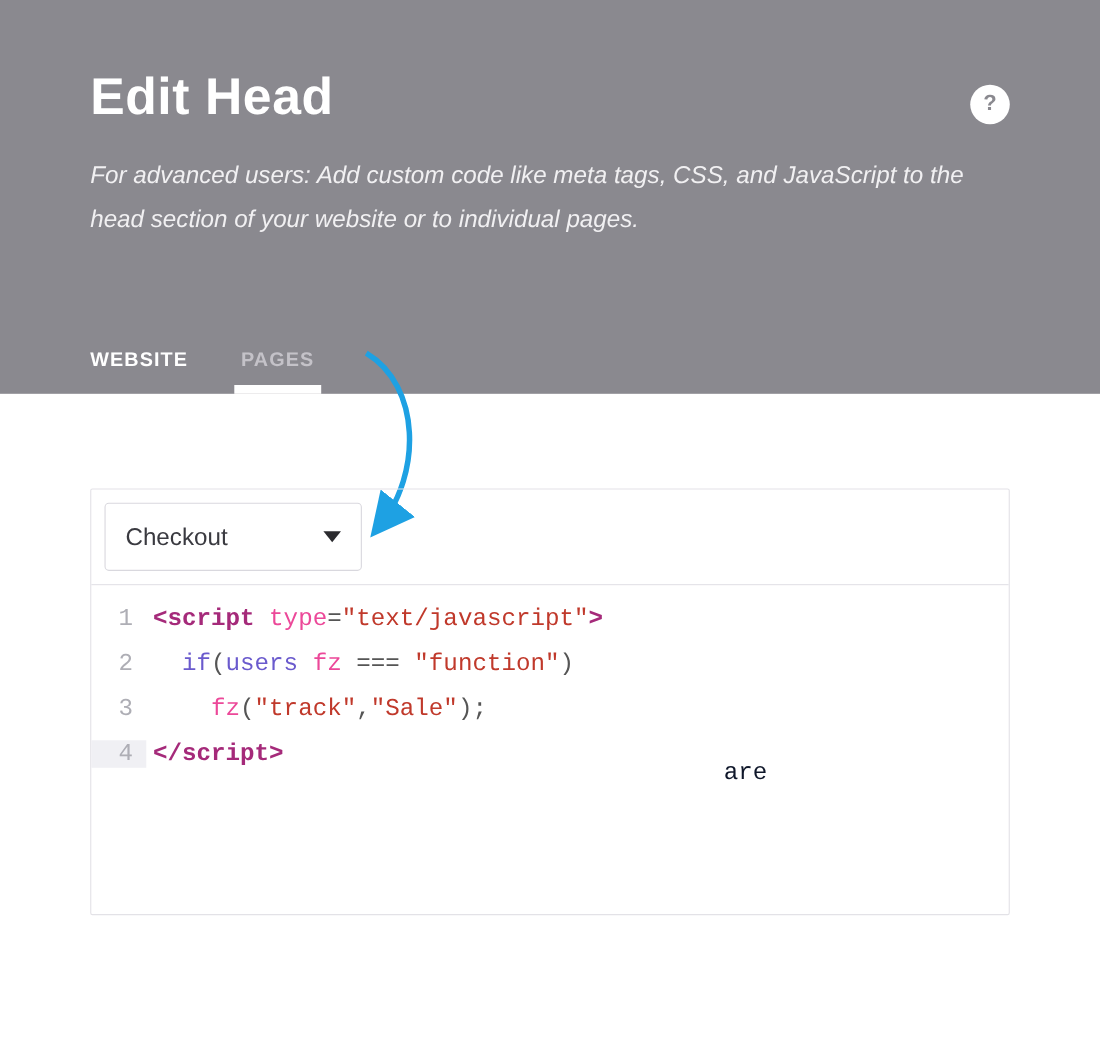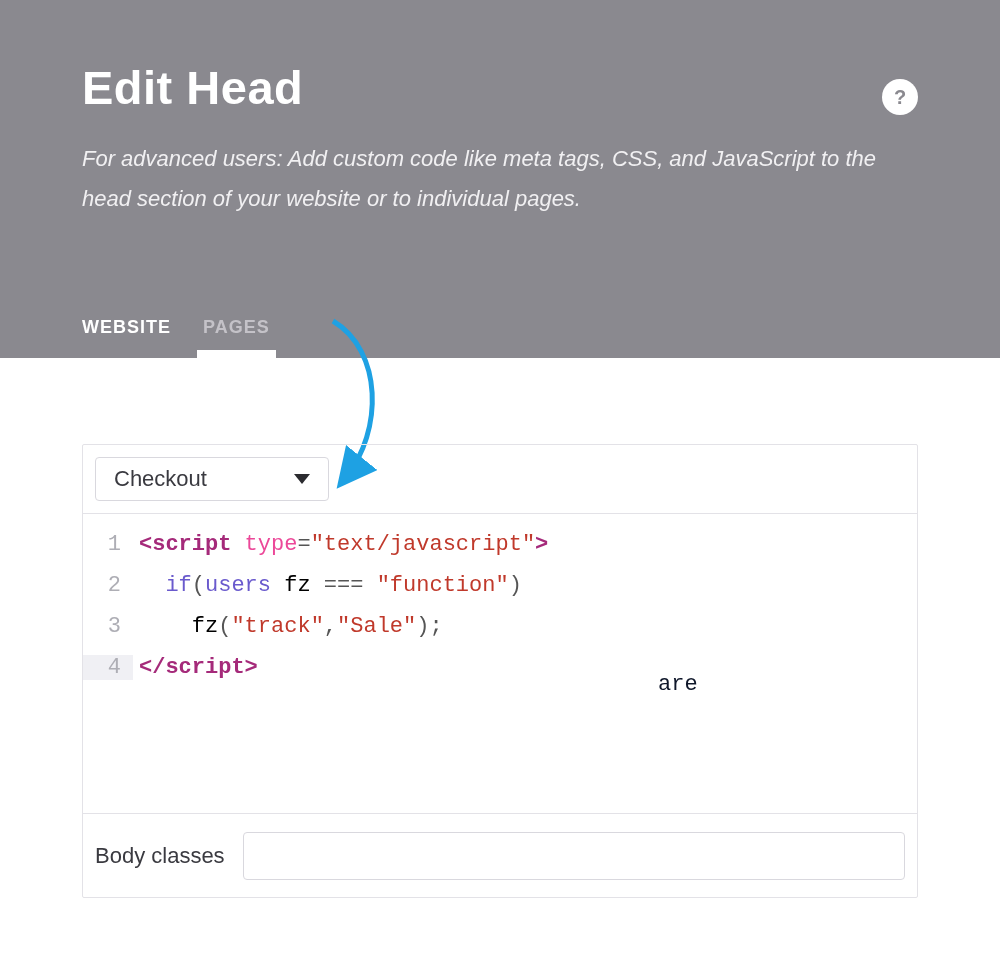--- a/index.html
+++ b/index.html
@@ -13,21 +13,21 @@
   }
   .header {
     background: #8a898f;
     padding: 60px 82px 0 82px;
     height: 358px;
     position: relative;
   }
   .title-row {
     display: flex;
     justify-content: space-between;
-    align-items: flex-end;
+    align-items: center;
   }
   .page-title {
     color: #fff;
     font-size: 47px;
     font-weight: 700;
     letter-spacing: 0.5px;
   }
   .help-icon {
     width: 36px;
     height: 36px;
@@ -48,21 +48,21 @@
     line-height: 1.8;
     margin-top: 24px;
     max-width: 830px;
     font-style: italic;
   }
   .tabs {
     position: absolute;
     left: 82px;
     bottom: 0;
     display: flex;
-    gap: 32px;
+    gap: 48px;
   }
   .tab {
     color: #fff;
     font-size: 18px;
     font-weight: 700;
     letter-spacing: 1px;
     padding-bottom: 20px;
     cursor: pointer;
     position: relative;
   }
@@ -85,21 +85,21 @@
     border: 1.5px solid #e3e2e7;
     border-radius: 2px;
   }
   .panel-top {
     padding: 12px;
   }
   .select-box {
     border: 1.5px solid #d9d8de;
     border-radius: 4px;
     width: 234px;
-    height: 44px;
+    height: 62px;
     display: flex;
     align-items: center;
     padding: 0 18px;
     justify-content: space-between;
     cursor: pointer;
   }
   .select-label {
     font-size: 22px;
     color: #3a3a40;
   }
@@ -132,21 +132,21 @@
     display: flex;
     justify-content: flex-end;
     padding-right: 12px;
     color: #aeaeb5;
   }
   .code-text { padding-left: 6px; white-space: pre; }
   .tok-tag { color: #a52a7a; font-weight: bold; }
   .tok-attr { color: #ec4899; }
   .tok-str { color: #c0392b; }
   .tok-kw { color: #6a5acd; }
-  .tok-plain { color: #000000; text-align: right; }
+  .tok-plain { color: #ec4899; text-align: right; }
   .tok-punc { color: #555; }
   .stray {
     position: absolute;
     left: 575px;
     top: 158px;
     color: #0f172a;
     font-family: "Courier New", Courier, monospace;
     font-size: 22px;
   }
 
@@ -236,19 +236,15 @@
       </div>
       <div class="code-line current">
         <div class="gutter-wrap">
             <span>4</span>
           </div>
         <div class="code-text"><span class="tok-tag">&lt;/script&gt;</span></div>
       </div>
       <span class="stray">are</span>
     </div>
 
-    <div class="body-classes-row">
-      <span class="body-classes-label">Body classes</span>
-      <input class="body-classes-input" type="text" value="" style="">
-    </div>
 
   </div>
 </div>
 
 </body></html>

